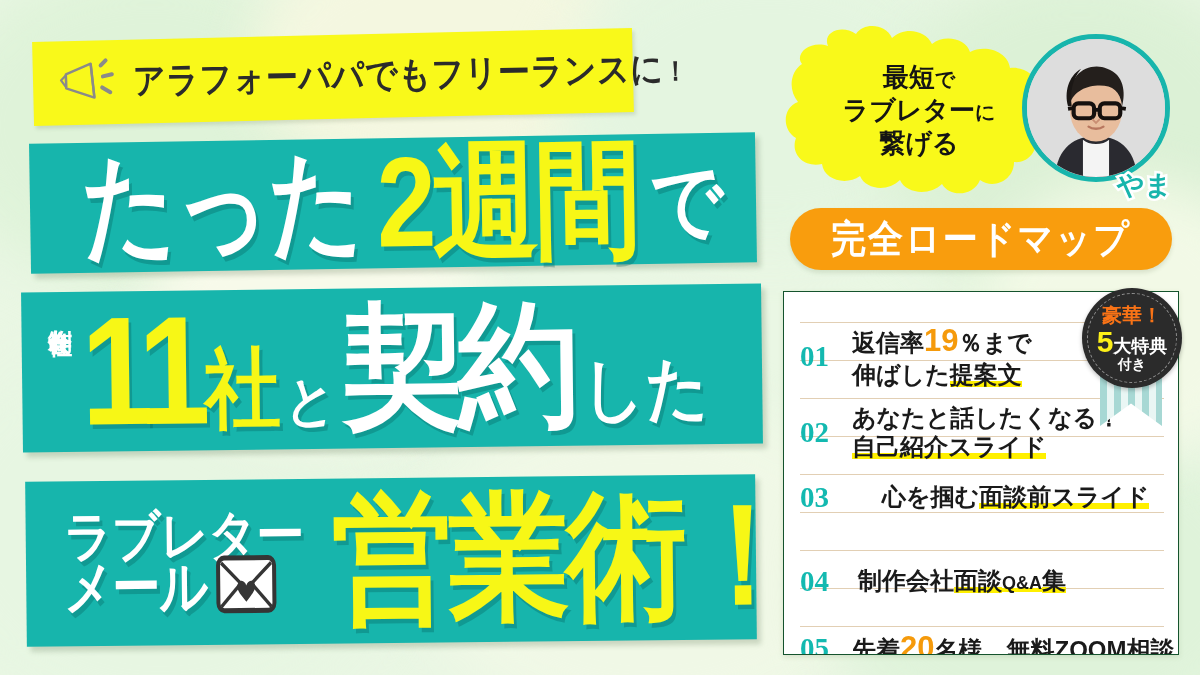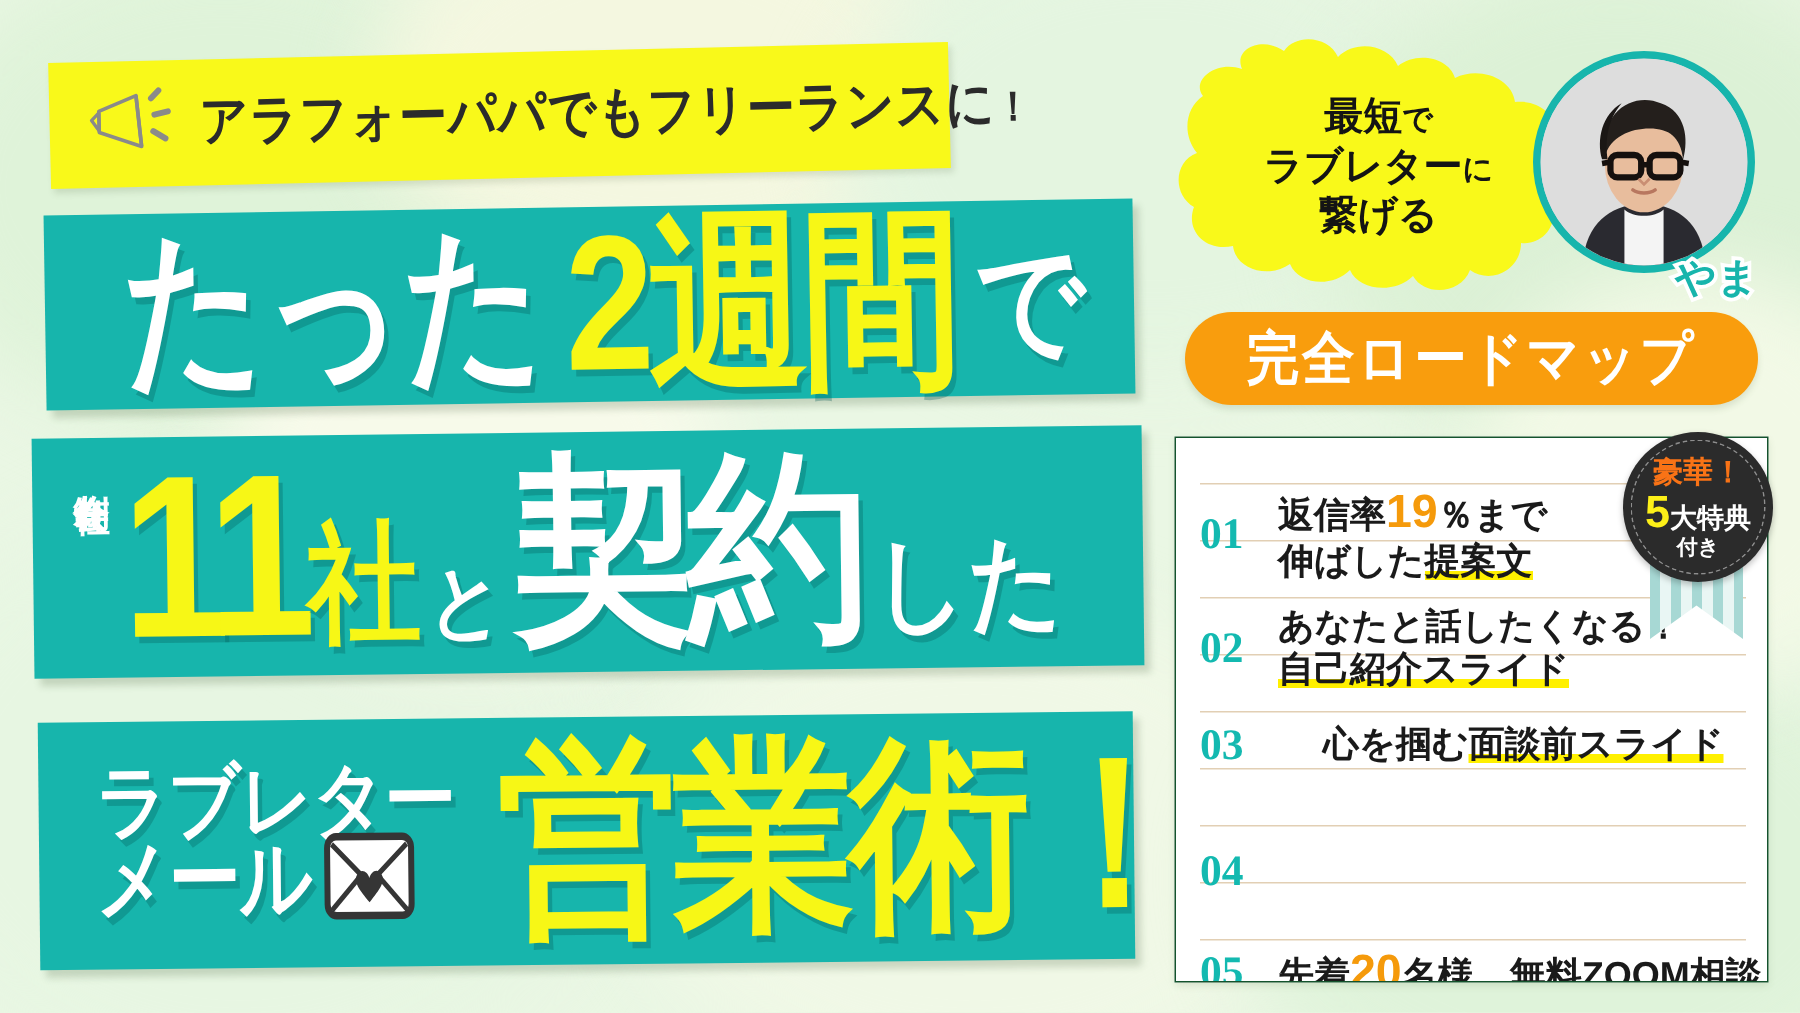--- a/index.html
+++ b/index.html
@@ -323,20 +323,21 @@
       </div>
       <div class="li" id="li-03">
         <span class="num">03</span>
         <span class="body">
           <span class="ln"><span>心を掴む</span><span class="mk">面談前スライド</span></span>
         </span>
       </div>
       <div class="li" id="li-04">
         <span class="num">04</span>
         <span class="body">
+          <span class="ln"><span>制作会社</span><span class="mk">面談</span><span class="mk tiny">Q&amp;A</span><span class="mk">集</span></span>
         </span>
       </div>
       <div class="li" id="li-05">
         <span class="num">05</span>
         <span class="body">
           <span class="ln"><span>先着</span><span class="orange">20</span><span>名様　</span><span class="mk">無料ZOOM相談</span></span>
         </span>
       </div>
     </div>
 </div>

